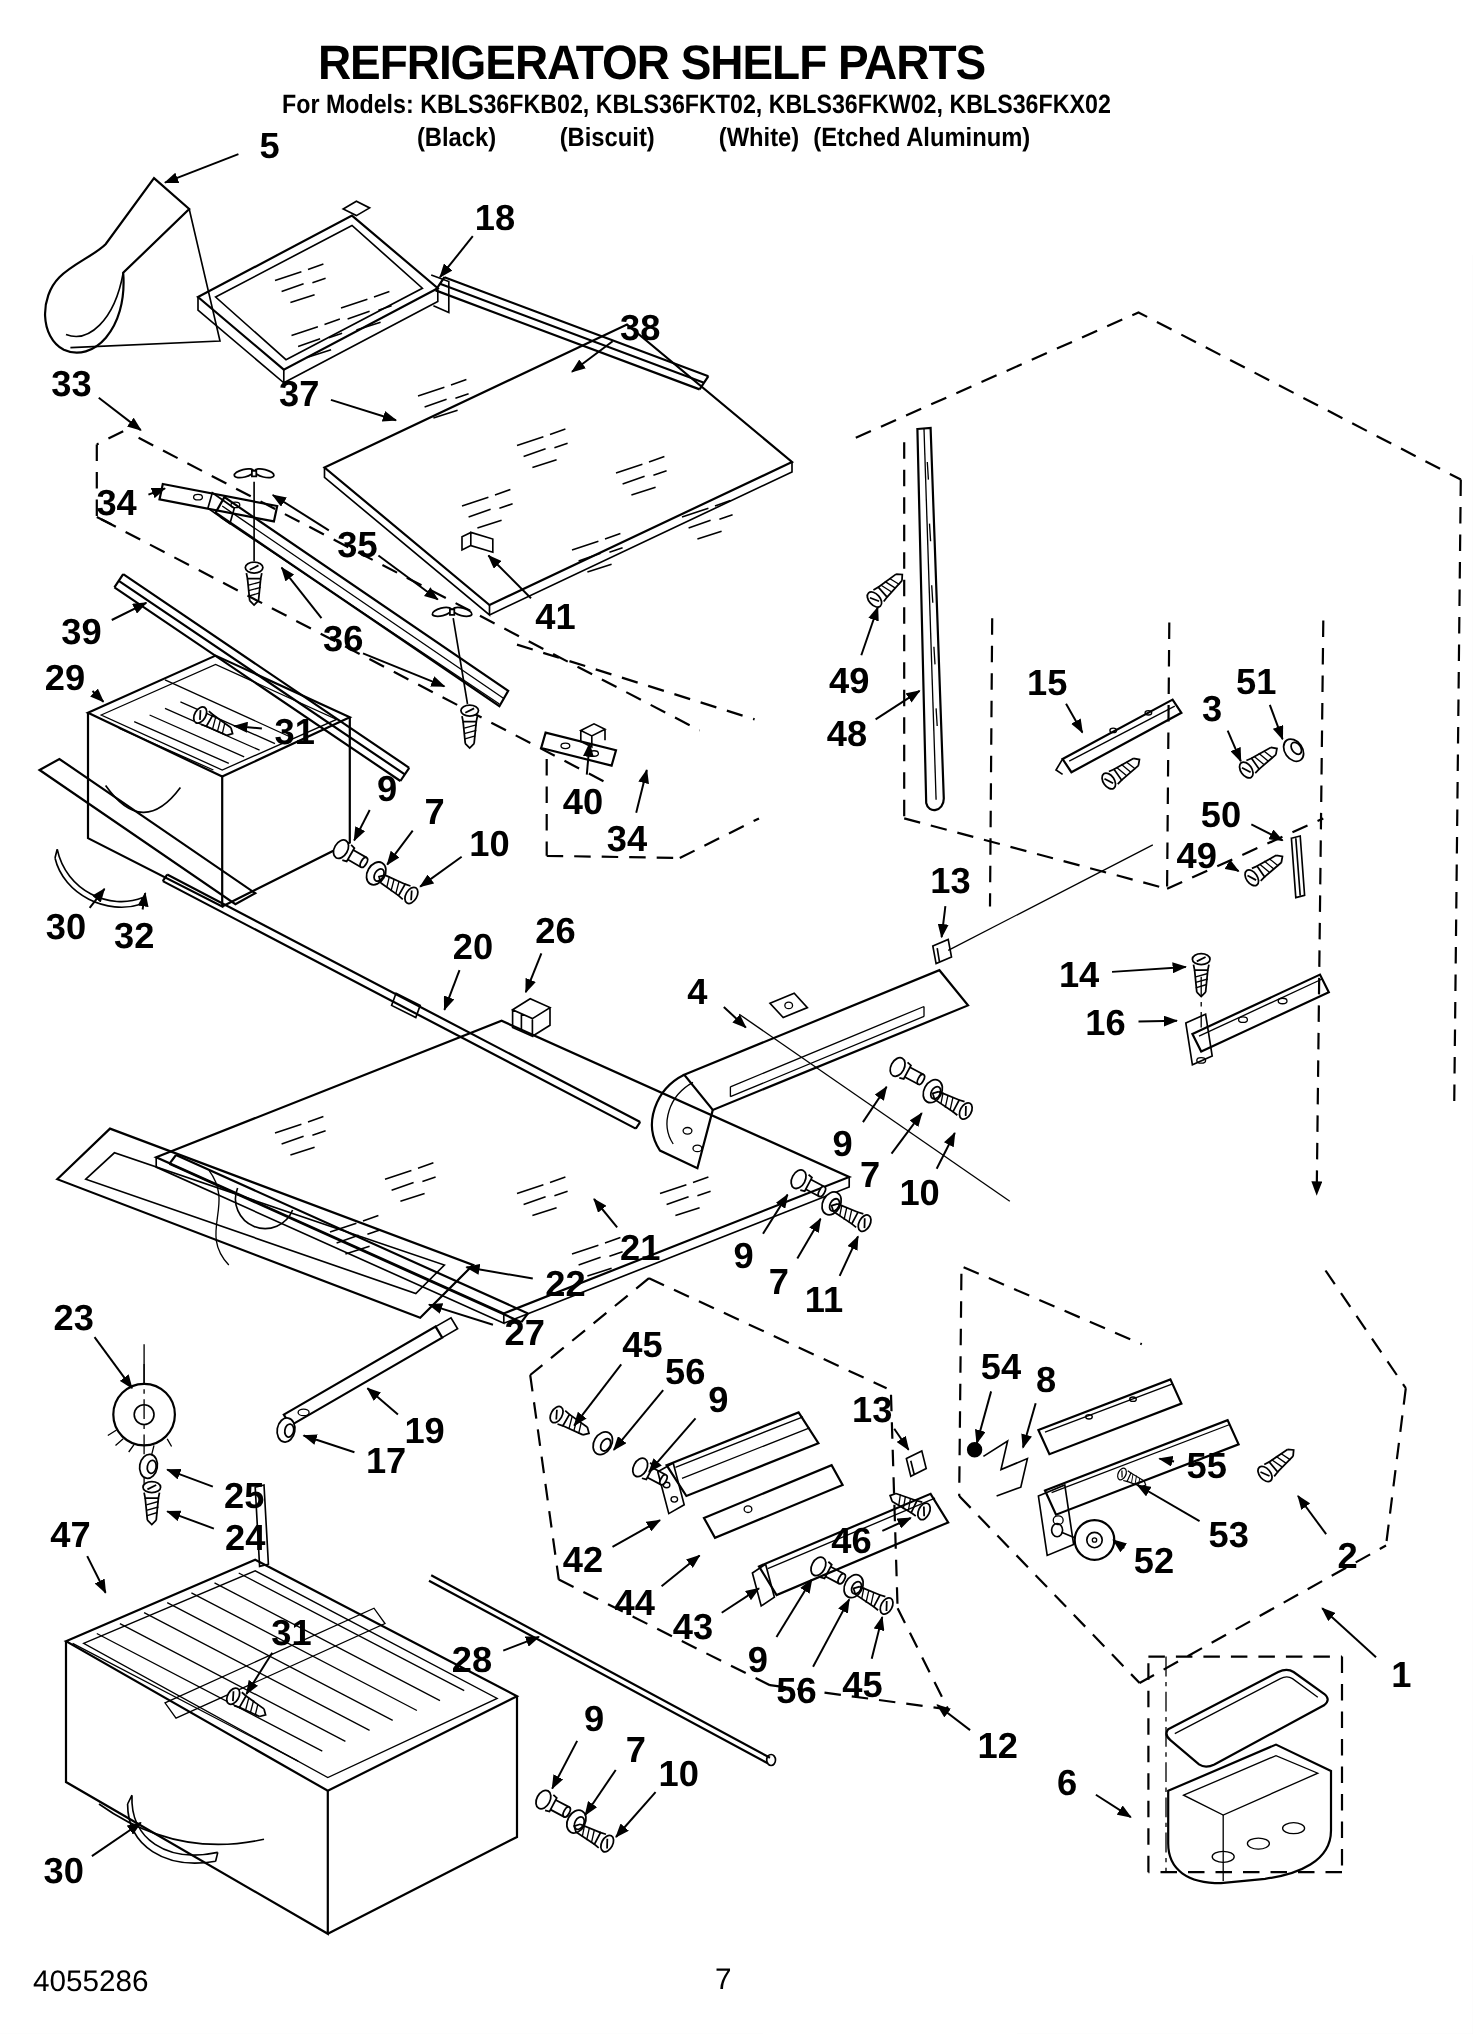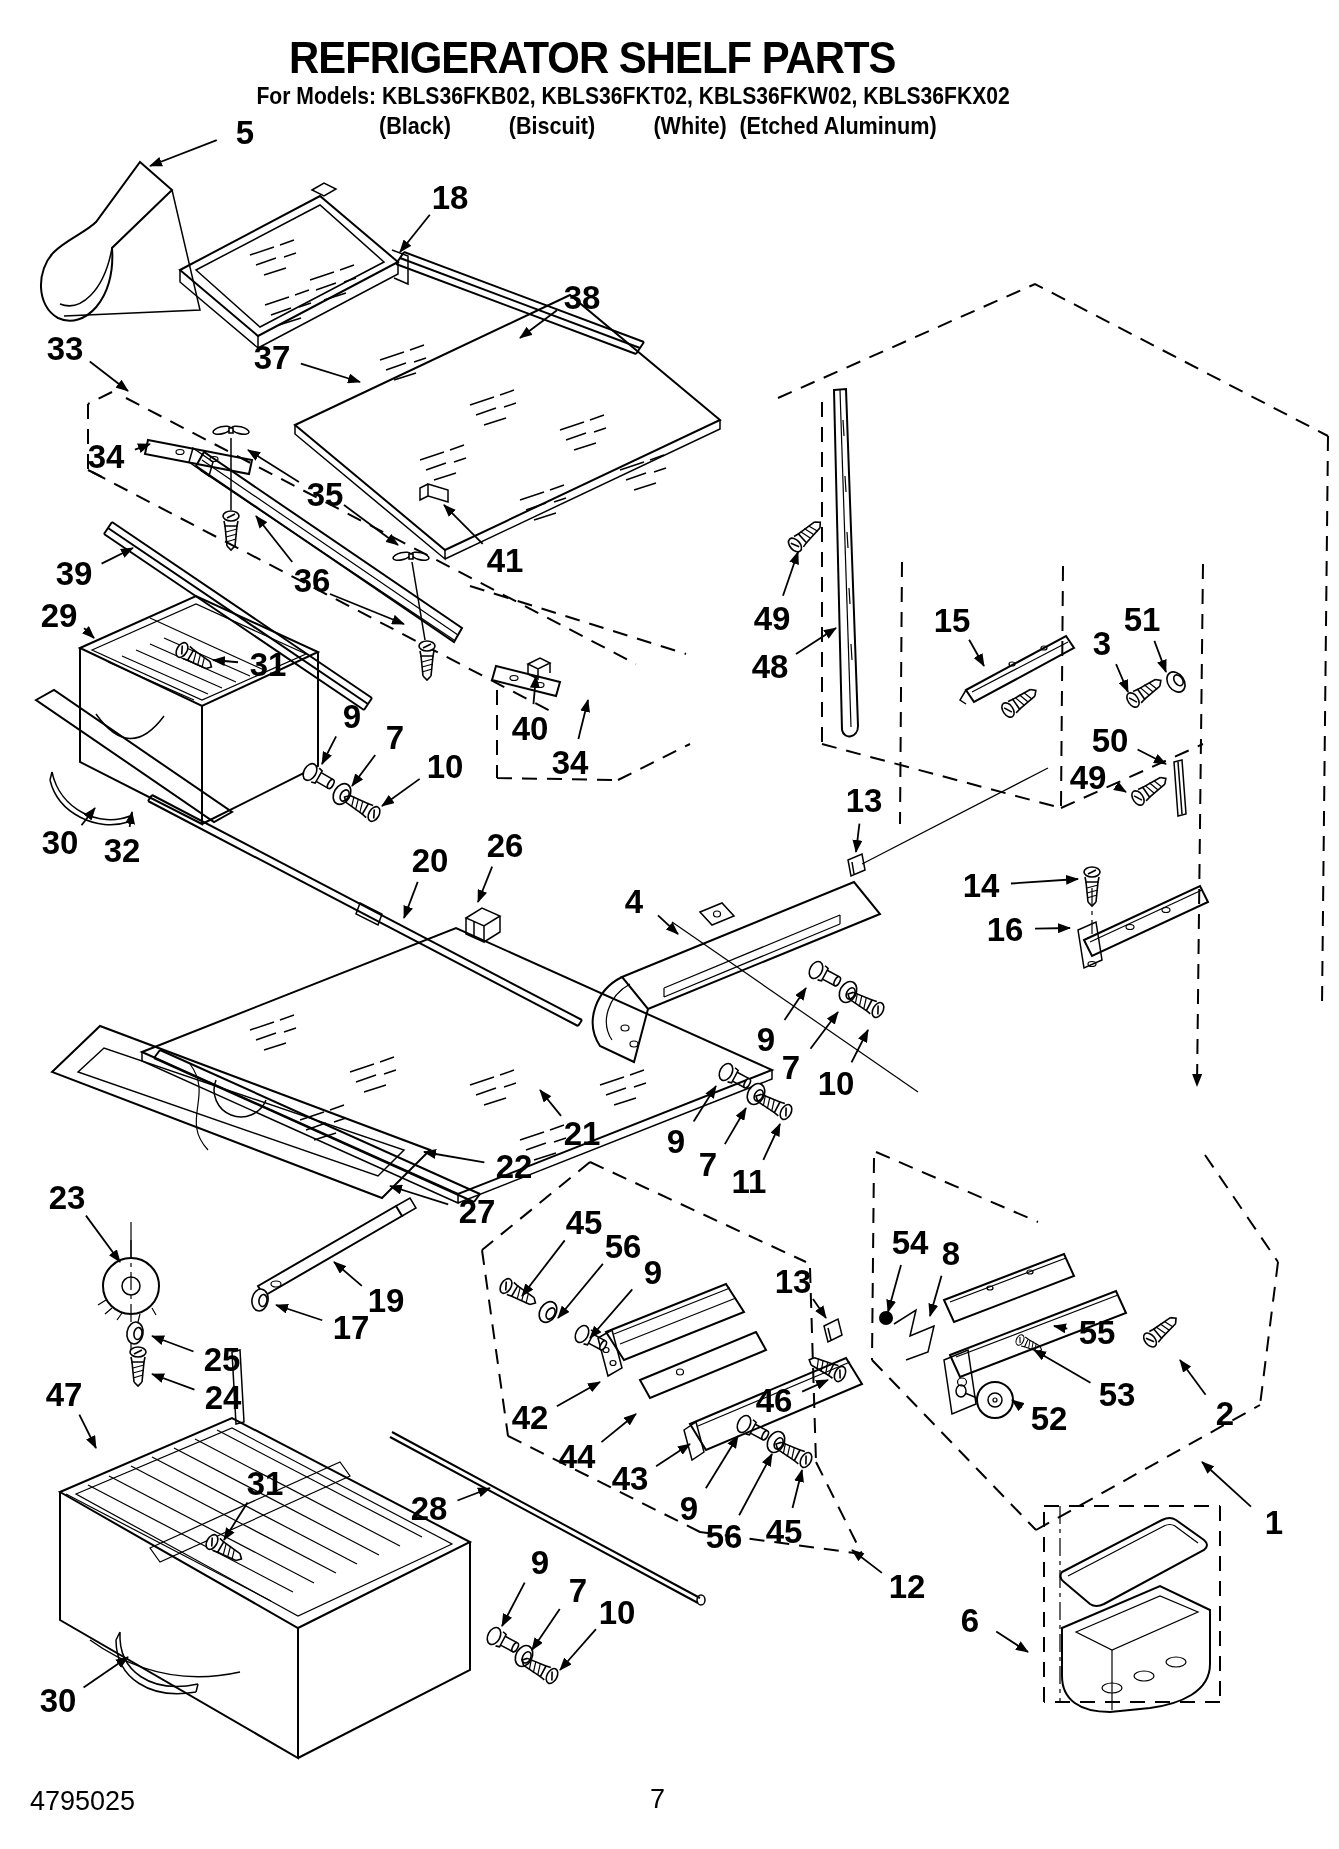--- a/index.html
+++ b/index.html
@@ -818,16 +818,16 @@
         <line x1="330" y1="594" x2="404" y2="624" stroke="#000" stroke-width="1.8" marker-end="url(#arr)"></line>
       </g>
 </svg>
 
 <div class="hdr-title">REFRIGERATOR SHELF PARTS</div>
 <div class="hdr-models">For Models: KBLS36FKB02, KBLS36FKT02, KBLS36FKW02, KBLS36FKX02</div>
 <div class="finish f0">(Black)</div>
 <div class="finish f1">(Biscuit)</div>
 <div class="finish f2">(White)</div>
 <div class="finish f3">(Etched Aluminum)</div>
-<div class="foot-doc">4795025</div>
+<div class="foot-doc">4055286</div>
 <div class="foot-page">7</div>
 
 </div>
 
 </body></html>

